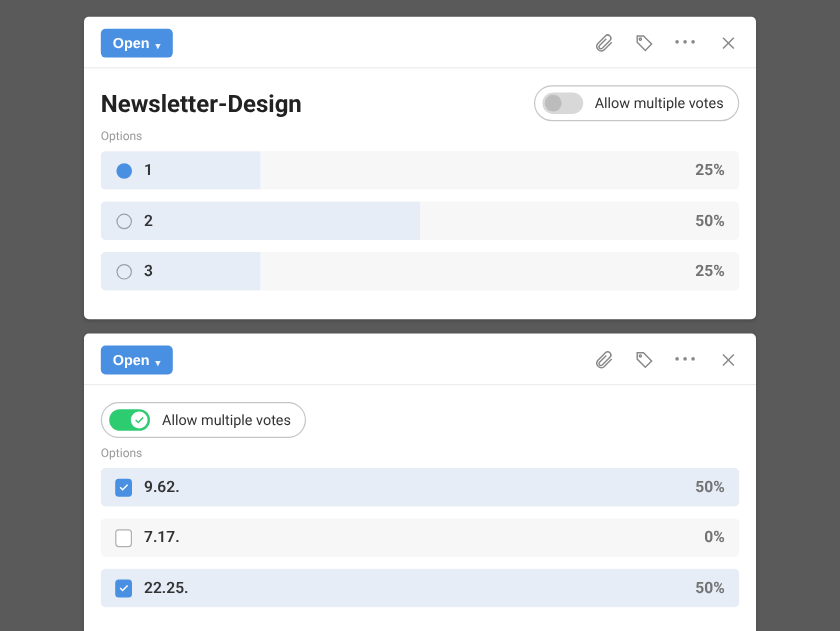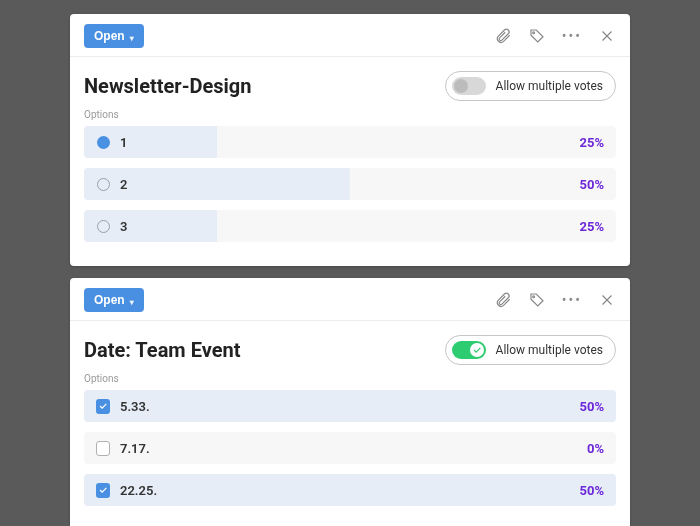--- a/index.html
+++ b/index.html
@@ -168,21 +168,21 @@
   .check-full svg { width: 10px; height: 10px; stroke: #fff; stroke-width: 3; fill: none; }
   .opt-label {
     font-size: 13px;
     font-weight: 600;
     color: #333;
   }
   .opt-pct {
     margin-left: auto;
     font-size: 13px;
     font-weight: 700;
-    color: #6d28d9;
+    color: #737373;
   }
 </style>
 </head>
 <body>
 
 <div class="card">
   <div class="card-header">
     <button class="open-btn">
       <span>Open</span>
       <span class="caret">▾</span>
@@ -279,21 +279,20 @@
       <span class="hdr-icon close-icon">
         <svg viewBox="0 0 24 24">
             <path d="M6 6l12 12M18 6L6 18"></path>
           </svg>
       </span>
     </div>
   </div>
   <hr class="divider">
   <div class="card-body">
     <div class="title-row">
-      <div class="title">Date: Team Event</div>
       <div class="toggle-pill">
         <div class="toggle-switch toggle-on">
           <div class="knob">
               <svg viewBox="0 0 24 24">
                 <path d="M5 12l5 5L20 7"></path>
               </svg>
             </div>
         </div>
         <span class="toggle-label">Allow multiple votes</span>
       </div>
@@ -303,21 +302,21 @@
     <div class="opt-row">
       <div class="opt-fill" style="width:100%"></div>
       <div class="opt-content">
         <span class="opt-marker">
           <span class="check-box check-full">
               <svg viewBox="0 0 24 24">
                 <path d="M5 12l5 5L20 7"></path>
               </svg>
             </span>
         </span>
-        <span class="opt-label">5.33.</span>
+        <span class="opt-label">9.62.</span>
         <span class="opt-pct">50%</span>
       </div>
     </div>
 
     <div class="opt-row">
       <div class="opt-fill" style="width:0%"></div>
       <div class="opt-content">
         <span class="opt-marker">
           <span class="check-box check-empty"></span>
         </span>

